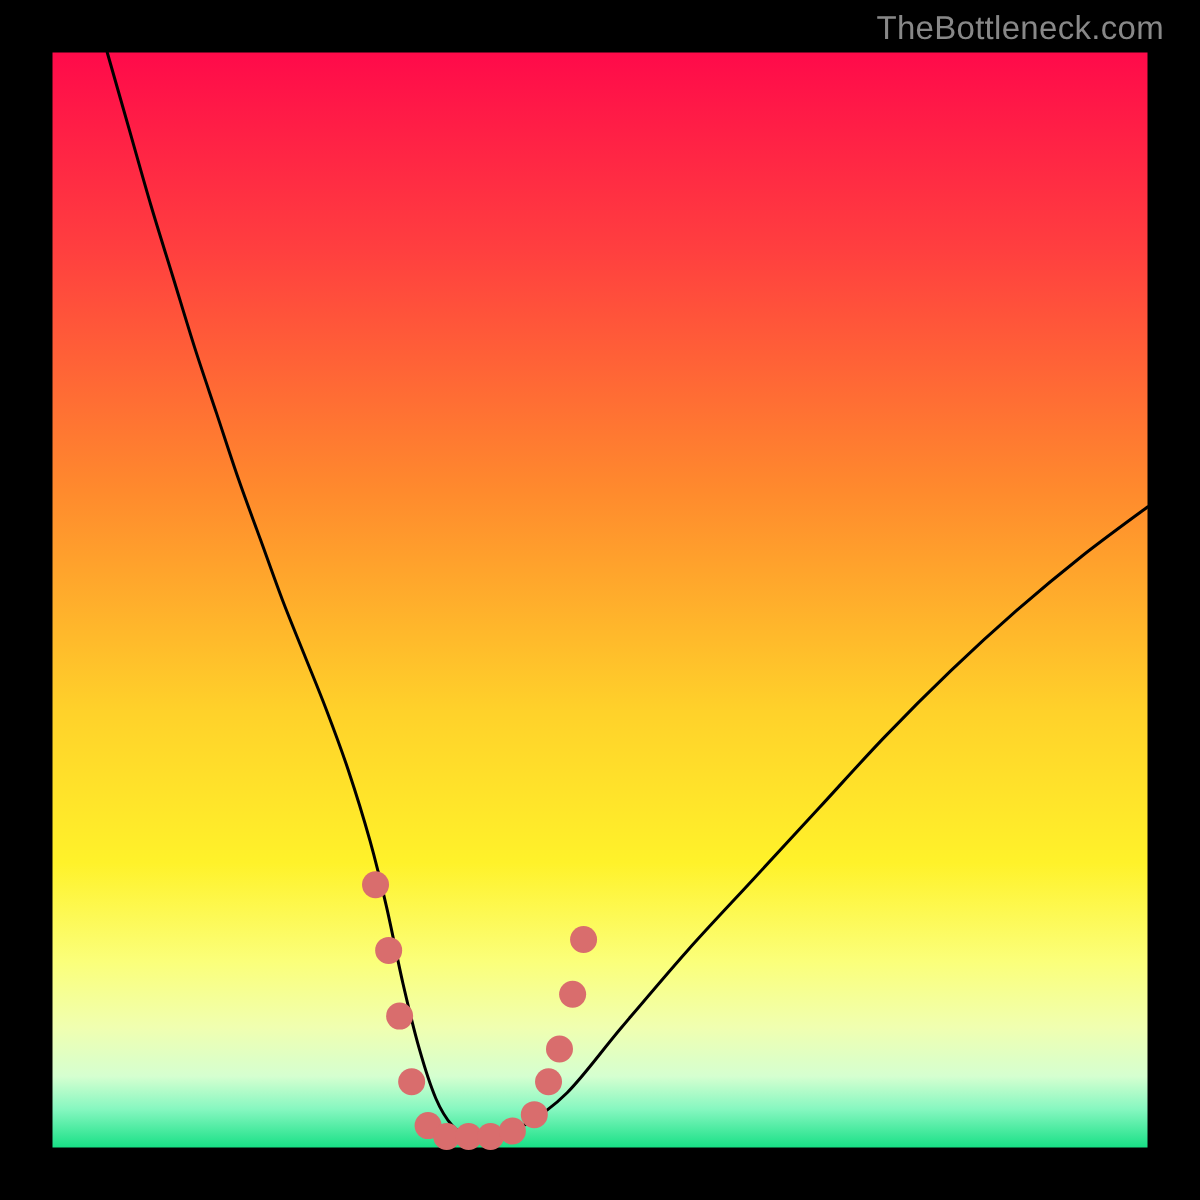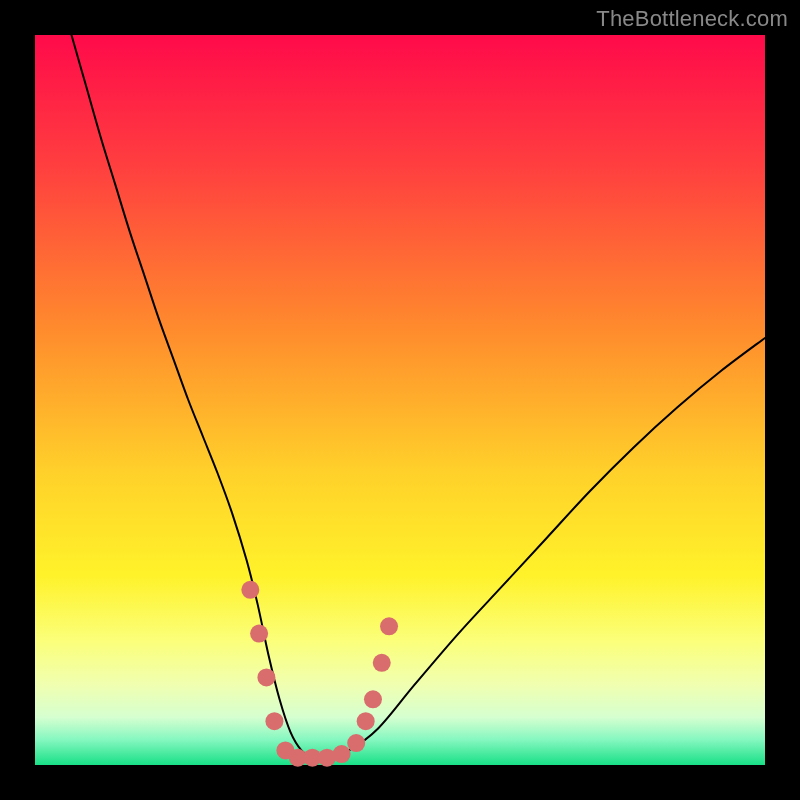--- a/index.html
+++ b/index.html
@@ -14,21 +14,21 @@
   .frame {
     position: absolute;
     inset: 0;
     width: 800px;
     height: 800px;
     background: #000;
   }
   .watermark {
     position: absolute;
     top: 6px;
-    right: 12px;
+    right: 24px;
     color: #888;
     font-size: 22px;
     font-weight: 500;
     letter-spacing: 0.2px;
     z-index: 30;
   }
   svg.plot {
     position: absolute;
     top: 0;
     left: 0;

